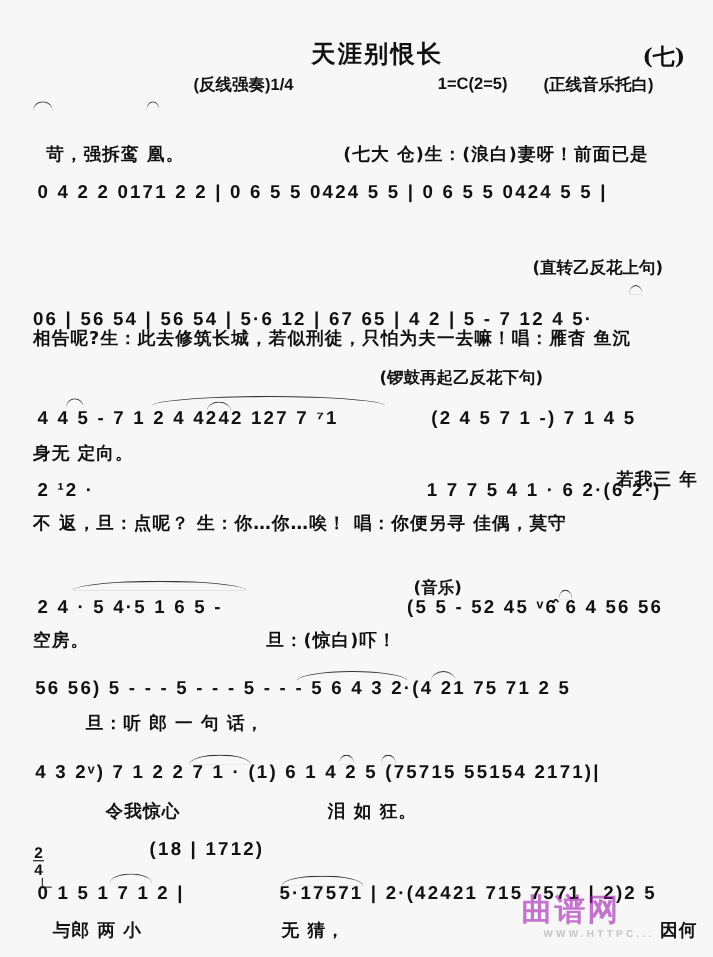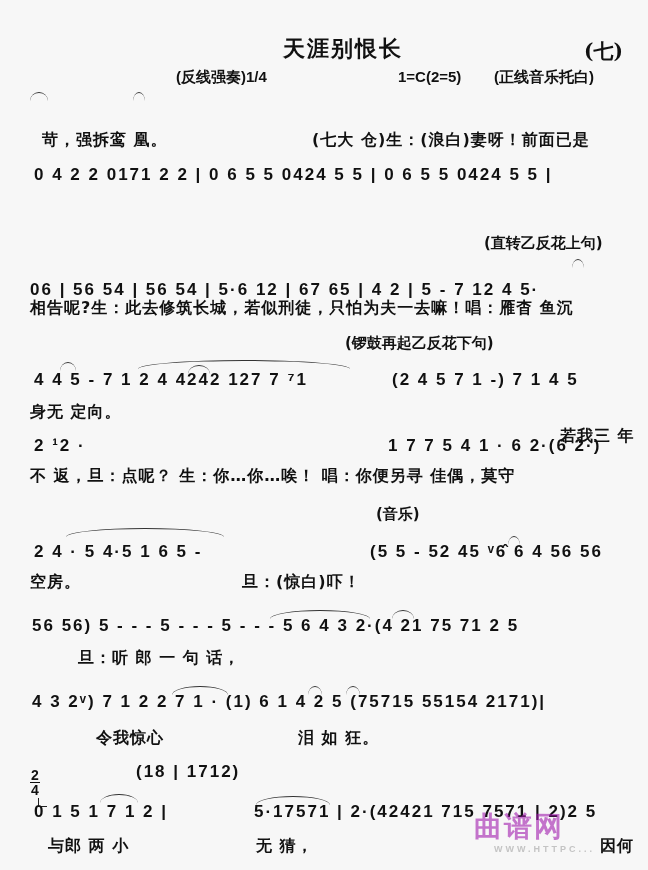--- a/index.html
+++ b/index.html
@@ -53,21 +53,21 @@
   <div class="slur" style="left:188px; top:365px; width:22px;"></div>
   <div class="abs notes" style="left:34px; top:370px;">4 4 5 - 7  1  2  4  4242  127  7  ⁷1</div>
   <div class="abs notes" style="left:392px; top:370px;">(2 4 5 7 1 -)  7 1  4  5</div>
   <div class="abs lyric" style="left:30px; top:402px;">身无    定向。</div>
   <div class="abs lyric" style="left:560px; top:402px;margin-top:24px;">若我三 年</div>
 
   <div class="abs notes" style="left:34px; top:436px;">2  ¹2 ·</div>
   <div class="abs notes" style="left:388px; top:436px;">1 7  7 5  4 1 · 6 2·(6 2·)</div>
   <div class="abs lyric" style="left:30px; top:466px;">不 返，旦：点呢？ 生：你…你…唉！  唱：你便另寻 佳偶，莫守</div>
 
-  <div class="abs note-cue" style="left:376px; top:505px;">(音乐)</div>
+  <div class="abs note-cue" style="left:376px; top:525px;">(音乐)</div>
   <div class="slur" style="left:66px; top:528px; width:158px;"></div>
   <div class="slur" style="left:508px; top:536px; width:12px;"></div>
   <div class="abs notes" style="left:34px; top:542px;">2  4 · 5  4·5  1  6  5  -</div>
   <div class="abs notes" style="left:370px; top:542px;">(5  5 - 52  45 ᵛ6̂  6 4 56  56</div>
   <div class="abs lyric" style="left:30px; top:572px;">空房。</div>
   <div class="abs lyric" style="left:242px; top:572px;">旦：(惊白)吓！</div>
 
   <div class="slur" style="left:270px; top:610px; width:100px;"></div>
   <div class="slur" style="left:392px; top:610px; width:22px;"></div>
   <div class="abs notes" style="left:32px; top:616px;">56  56) 5 - - -  5 - - -  5 - - - 5  6  4  3  2·(4  21  75  71  2  5</div>

